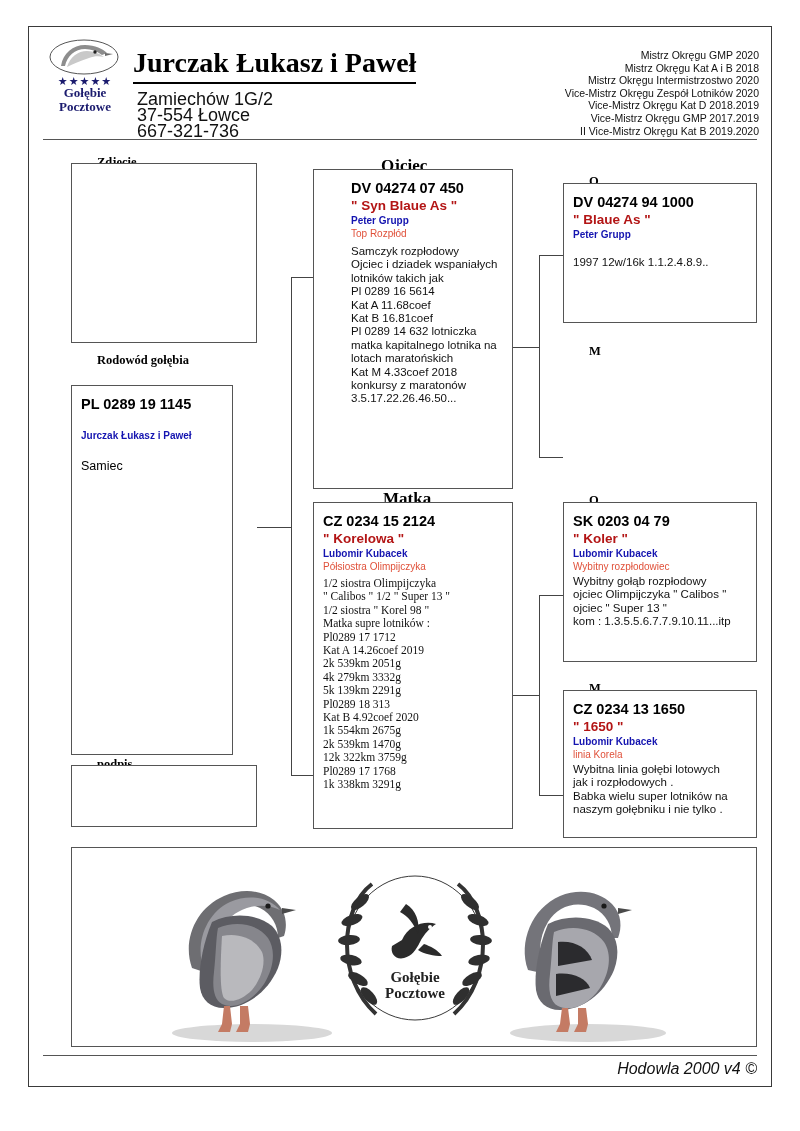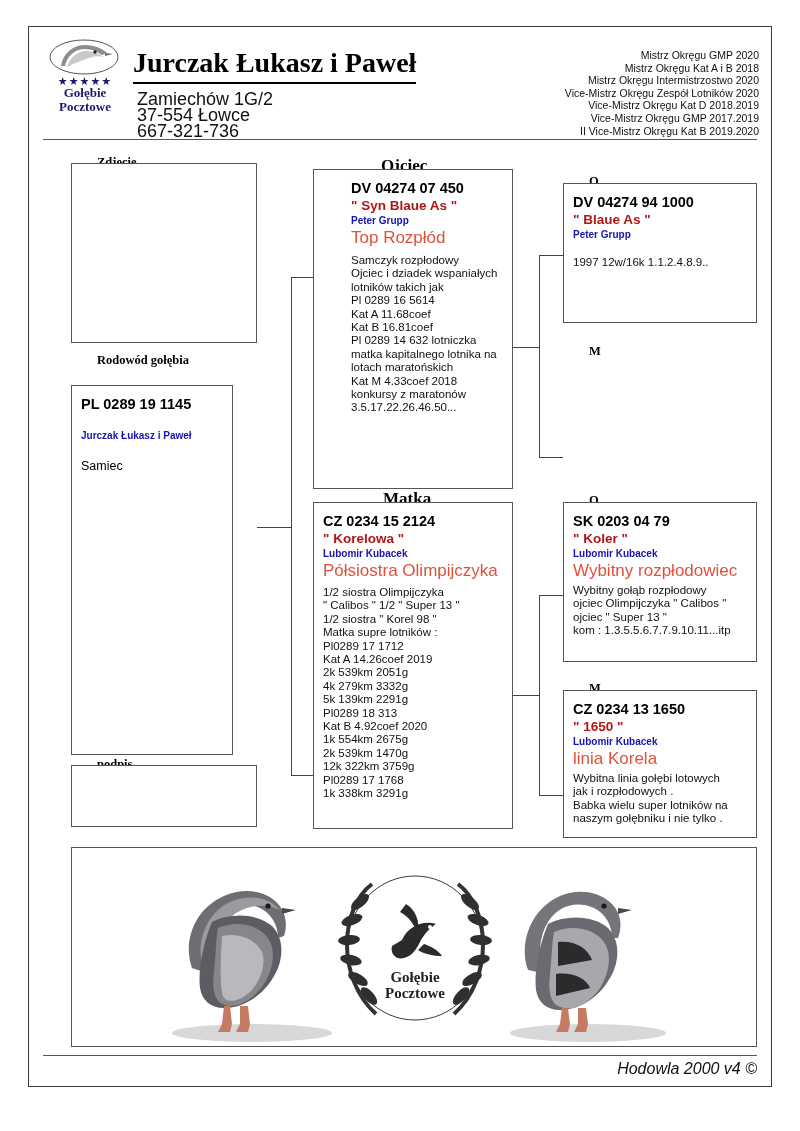--- a/index.html
+++ b/index.html
@@ -126,32 +126,32 @@
     color: #b31515;
     margin-top: 2px;
   }
   .owner {
     font-weight: bold;
     font-size: 10px;
     color: #1414b0;
     margin-top: 2px;
   }
   .tag {
-    font-size: 17px;
+    font-size: 10px;
     color: #e0513a;
     margin-top: 2px;
   }
   .desc {
     font-size: 11.5px;
     line-height: 13.4px;
     color: #111;
     margin-top: 6px;
     white-space: pre-line;
   }
-  .desc.tight { margin-top: 5px; }
+  .desc.tight { margin-top: 5px; font-family: Liberation Serif, serif; }
 
   .pad { padding: 10px 9px 6px 9px; }
 
   
   .ln {
     position: absolute;
     background: #444;
   }
   .ln-h { height: 1px; }
   .ln-v { width: 1px; }

